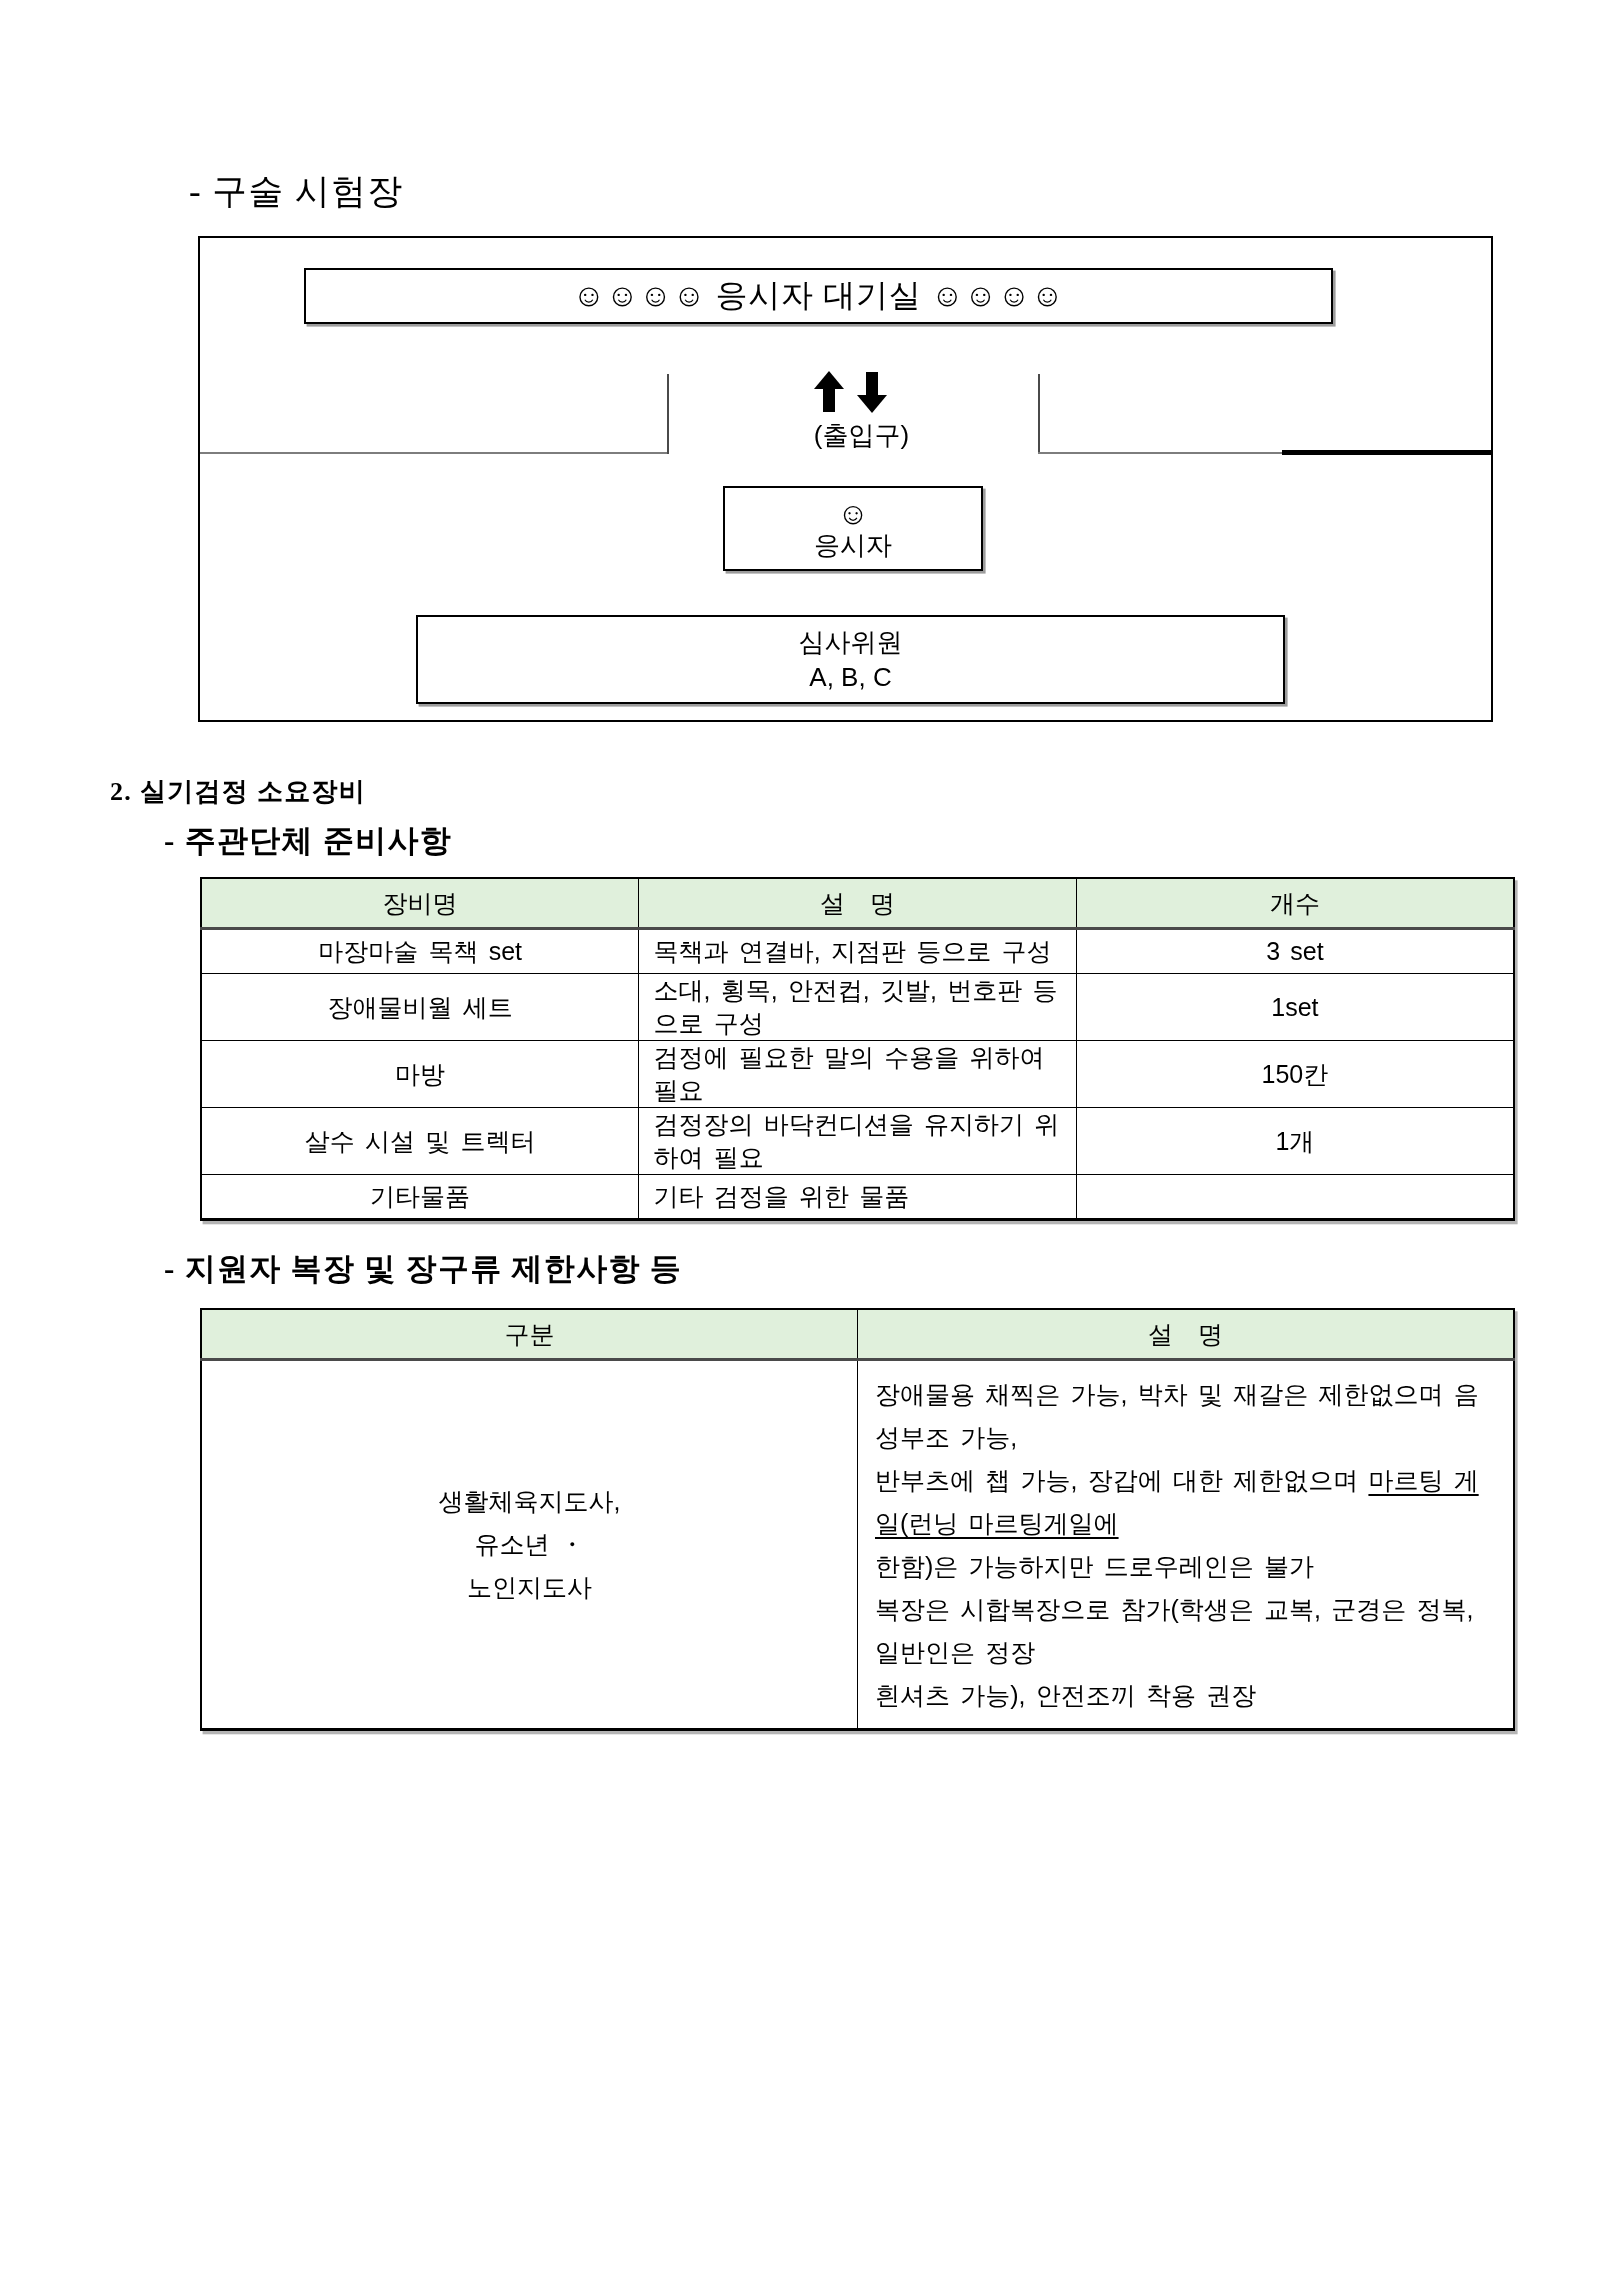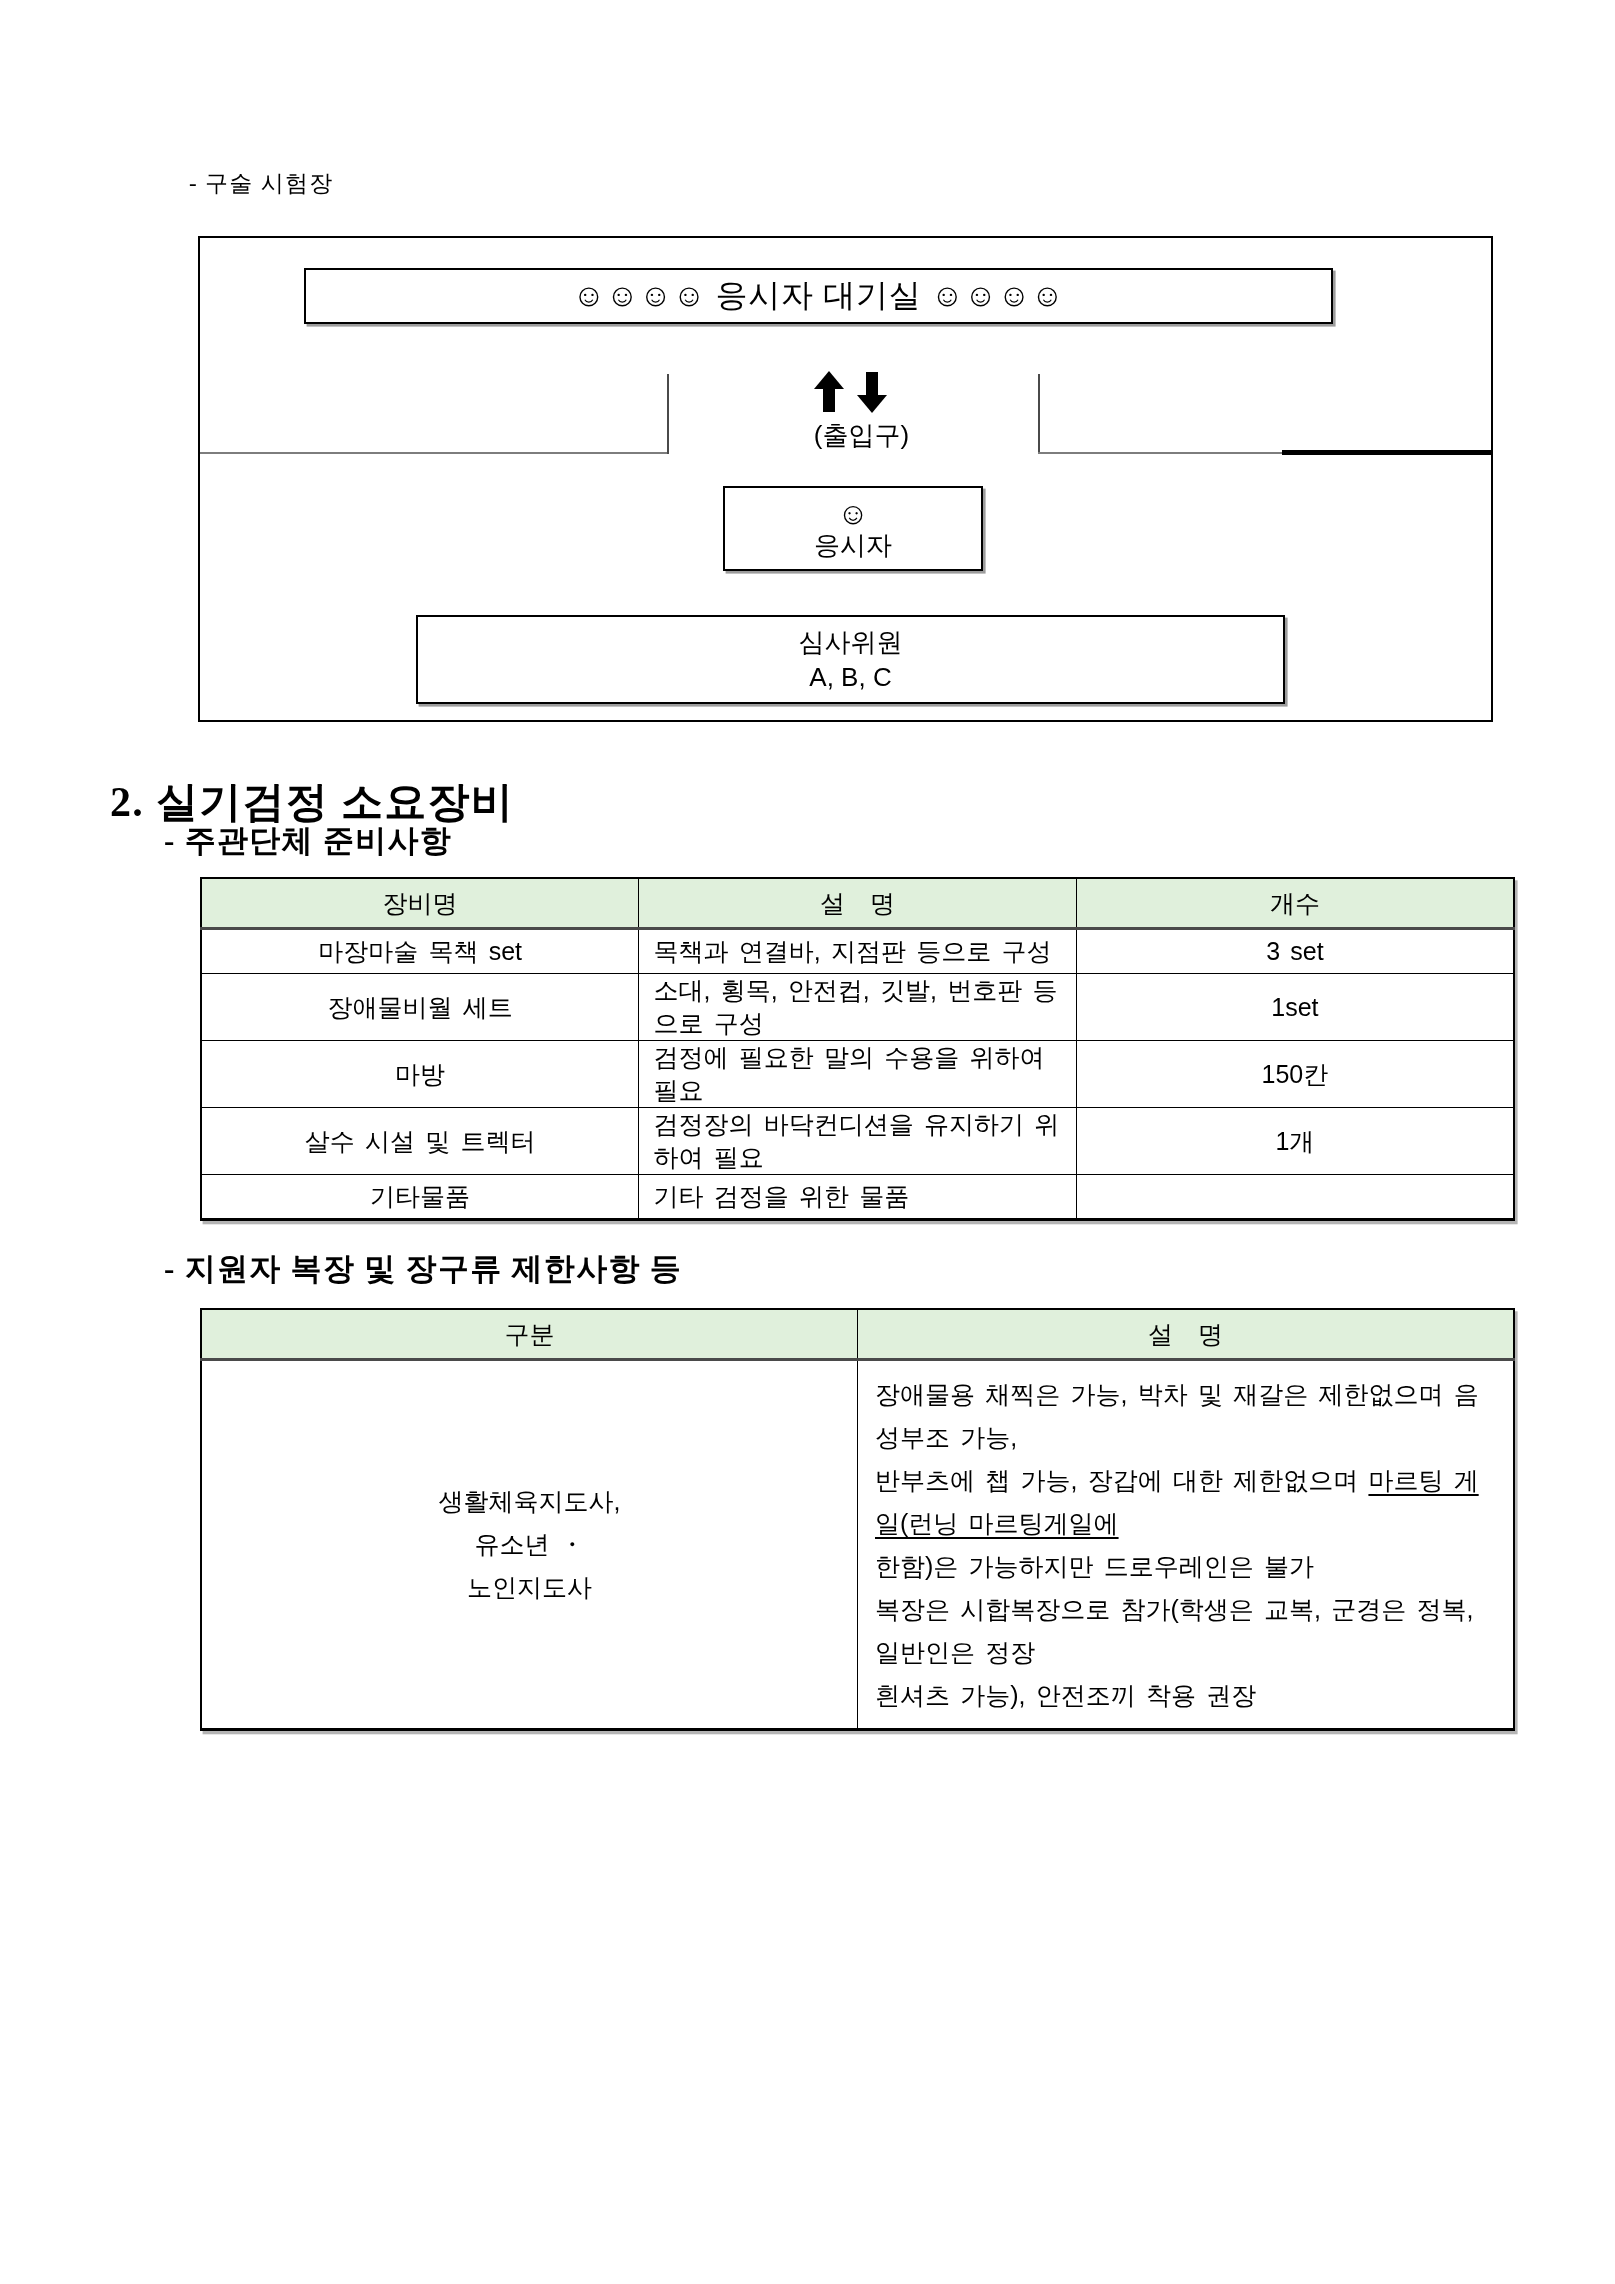--- a/index.html
+++ b/index.html
@@ -13,22 +13,22 @@
   }
   .abs{position:absolute;}
 
   
   .h-serif{
     font-family:"Liberation Serif","DejaVu Serif",serif;
     color:#000;
     white-space:nowrap;
     letter-spacing:1.3px;
   }
-  #title1{left:189px;top:168px;font-size:23px;font-weight:500;}
-  #sec2-heading{left:110px;top:774px;font-size:42px;font-weight:bold;}
+  #title1{left:189px;top:168px;font-size:35px;font-weight:500;}
+  #sec2-heading{left:110px;top:774px;font-size:26px;font-weight:bold;}
   #sec2-sub1{left:164px;top:820px;font-size:31px;font-weight:bold;}
   #sec2-sub2{left:164px;top:1248px;font-size:31px;font-weight:bold;}
 
   
   #exam-room{
     left:198px;top:236px;width:1291px;height:482px;
     border:2px solid #000;background:#fff;
   }
   .dbox{
     position:absolute;

